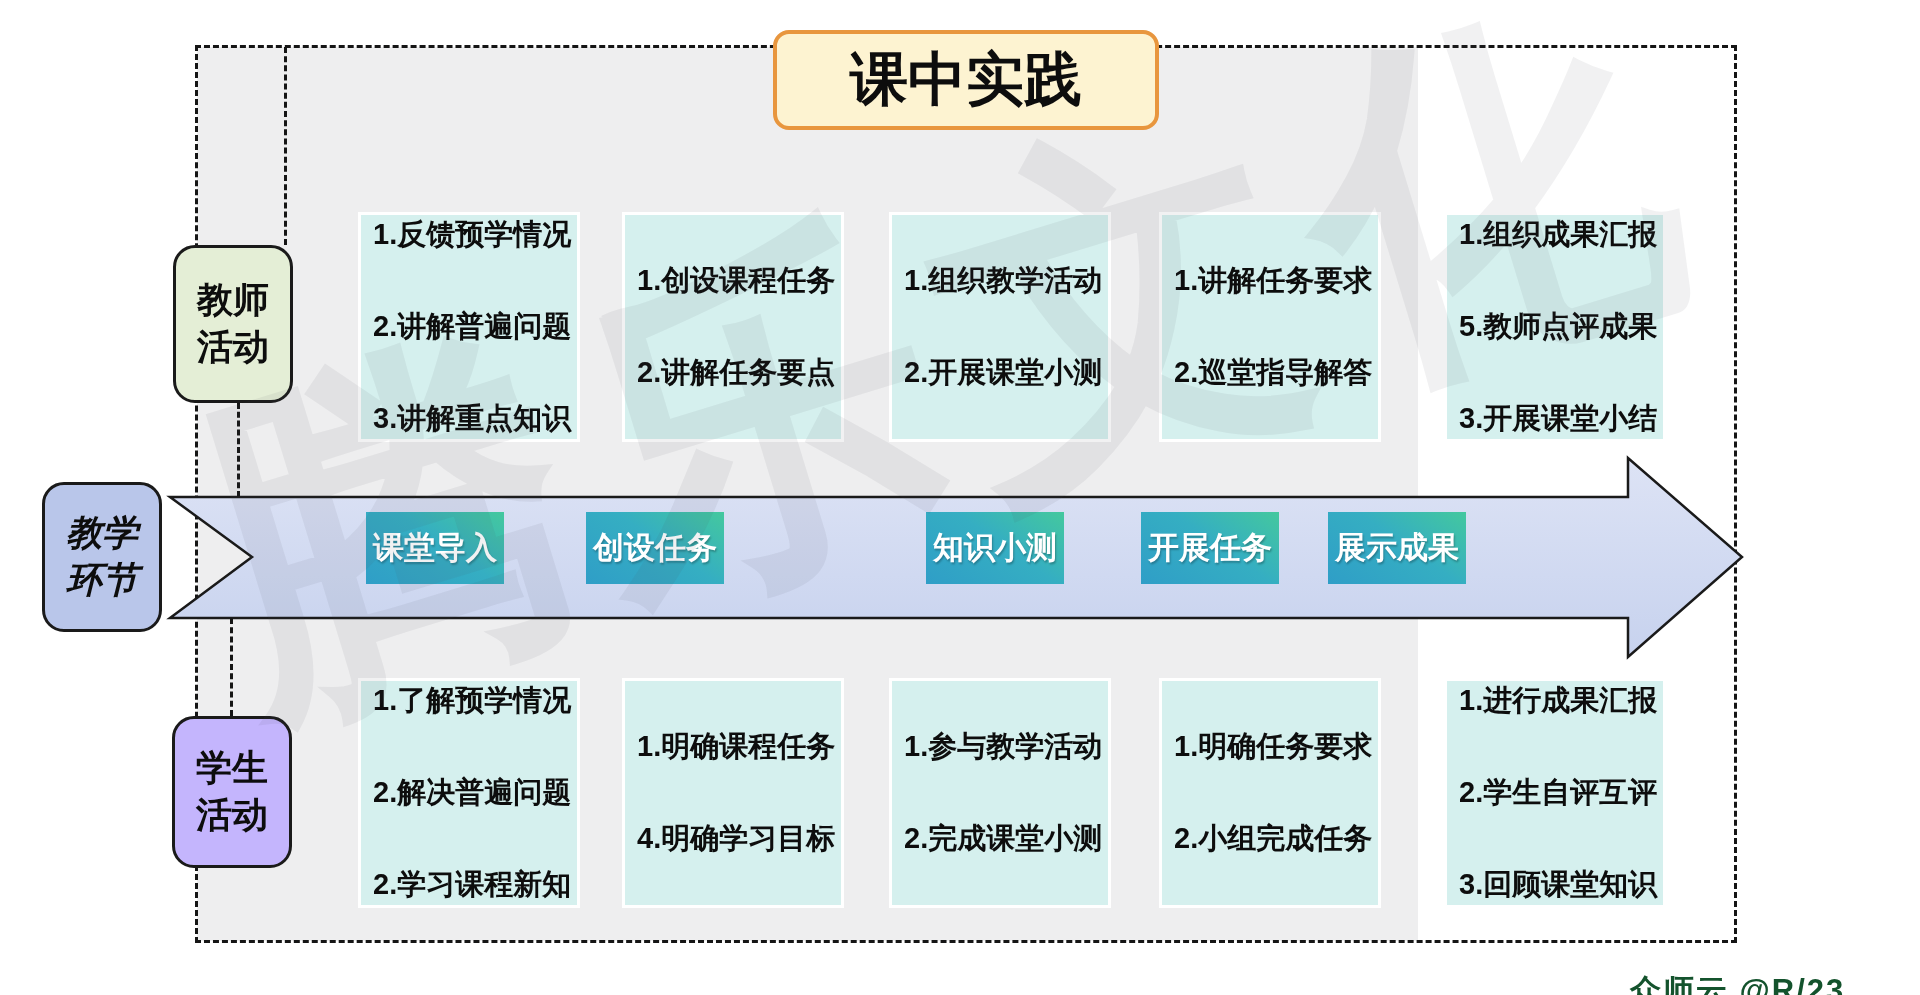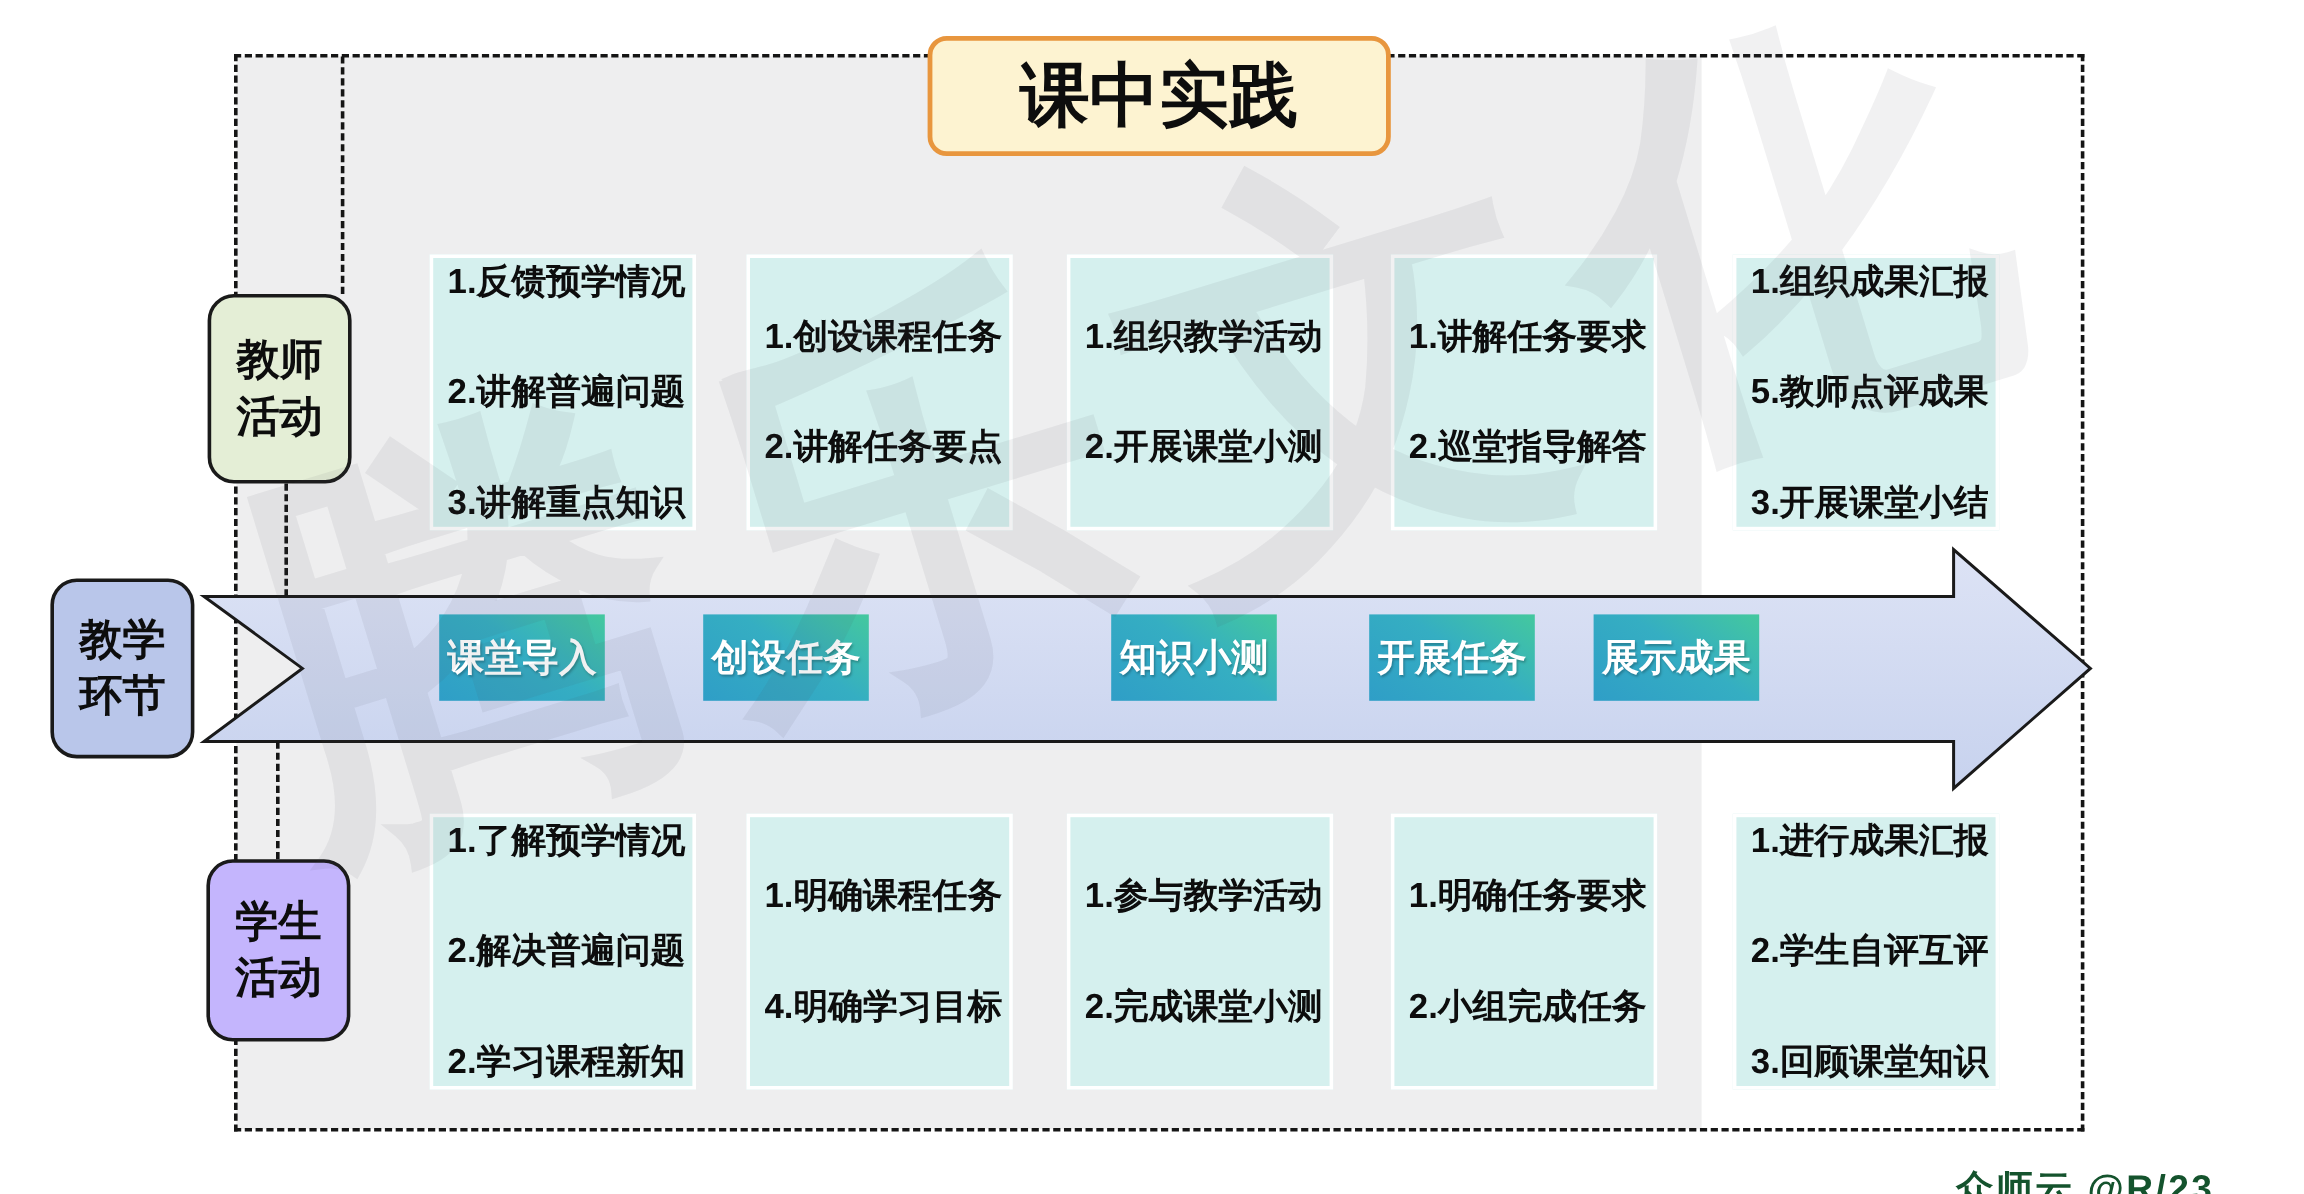--- a/index.html
+++ b/index.html
@@ -9,21 +9,21 @@
   .arrow-svg{position:absolute;left:0;top:0;width:1920px;height:995px;z-index:3;}
   .dashed-frame{position:absolute;left:195px;top:45px;width:1542px;height:898px;
                 border:3px dashed #151515;box-sizing:border-box;z-index:2;}
   .title-box{position:absolute;left:773px;top:30px;width:386px;height:100px;background:#fdf3d1;
              border:4px solid #e8963e;border-radius:16px;box-sizing:border-box;display:flex;
              align-items:center;justify-content:center;font-size:58px;font-weight:700;z-index:10;}
   .side-label{position:absolute;width:120px;border:3px solid #1a1a1a;border-radius:22px;box-sizing:border-box;
               display:flex;flex-direction:column;align-items:center;justify-content:center;
               font-size:36px;font-weight:700;line-height:1.3;z-index:10;}
   .lbl-teacher{left:173px;top:245px;height:158px;background:#e4eed6;}
-  .lbl-stage{left:42px;top:482px;height:150px;background:#b9c6ea;}
+  .lbl-stage{left:42px;top:482px;height:150px;background:#b9c6ea;font-style:italic;}
   .lbl-student{left:172px;top:716px;height:152px;background:#c4b5fd;}
   .act-box{position:absolute;width:222px;height:230px;background:#d5f0ee;border:3px solid #ffffff;
            box-sizing:border-box;display:flex;flex-direction:column;justify-content:center;gap:52px;
            padding:0 12px;z-index:10;}
   .row-teacher{top:212px;} .row-student{top:678px;}
   .act-line{font-size:29px;font-weight:700;white-space:nowrap;}
   .stage-chip{position:absolute;top:512px;width:138px;height:72px;z-index:10;
               background:linear-gradient(215deg,#44c89e 0%,#35aec2 45%,#2f9ec7 100%);
               display:flex;align-items:center;justify-content:center;color:#fff;
               font-size:31px;font-weight:700;text-shadow:1px 2px 2px rgba(0,0,0,0.25);white-space:nowrap;}

